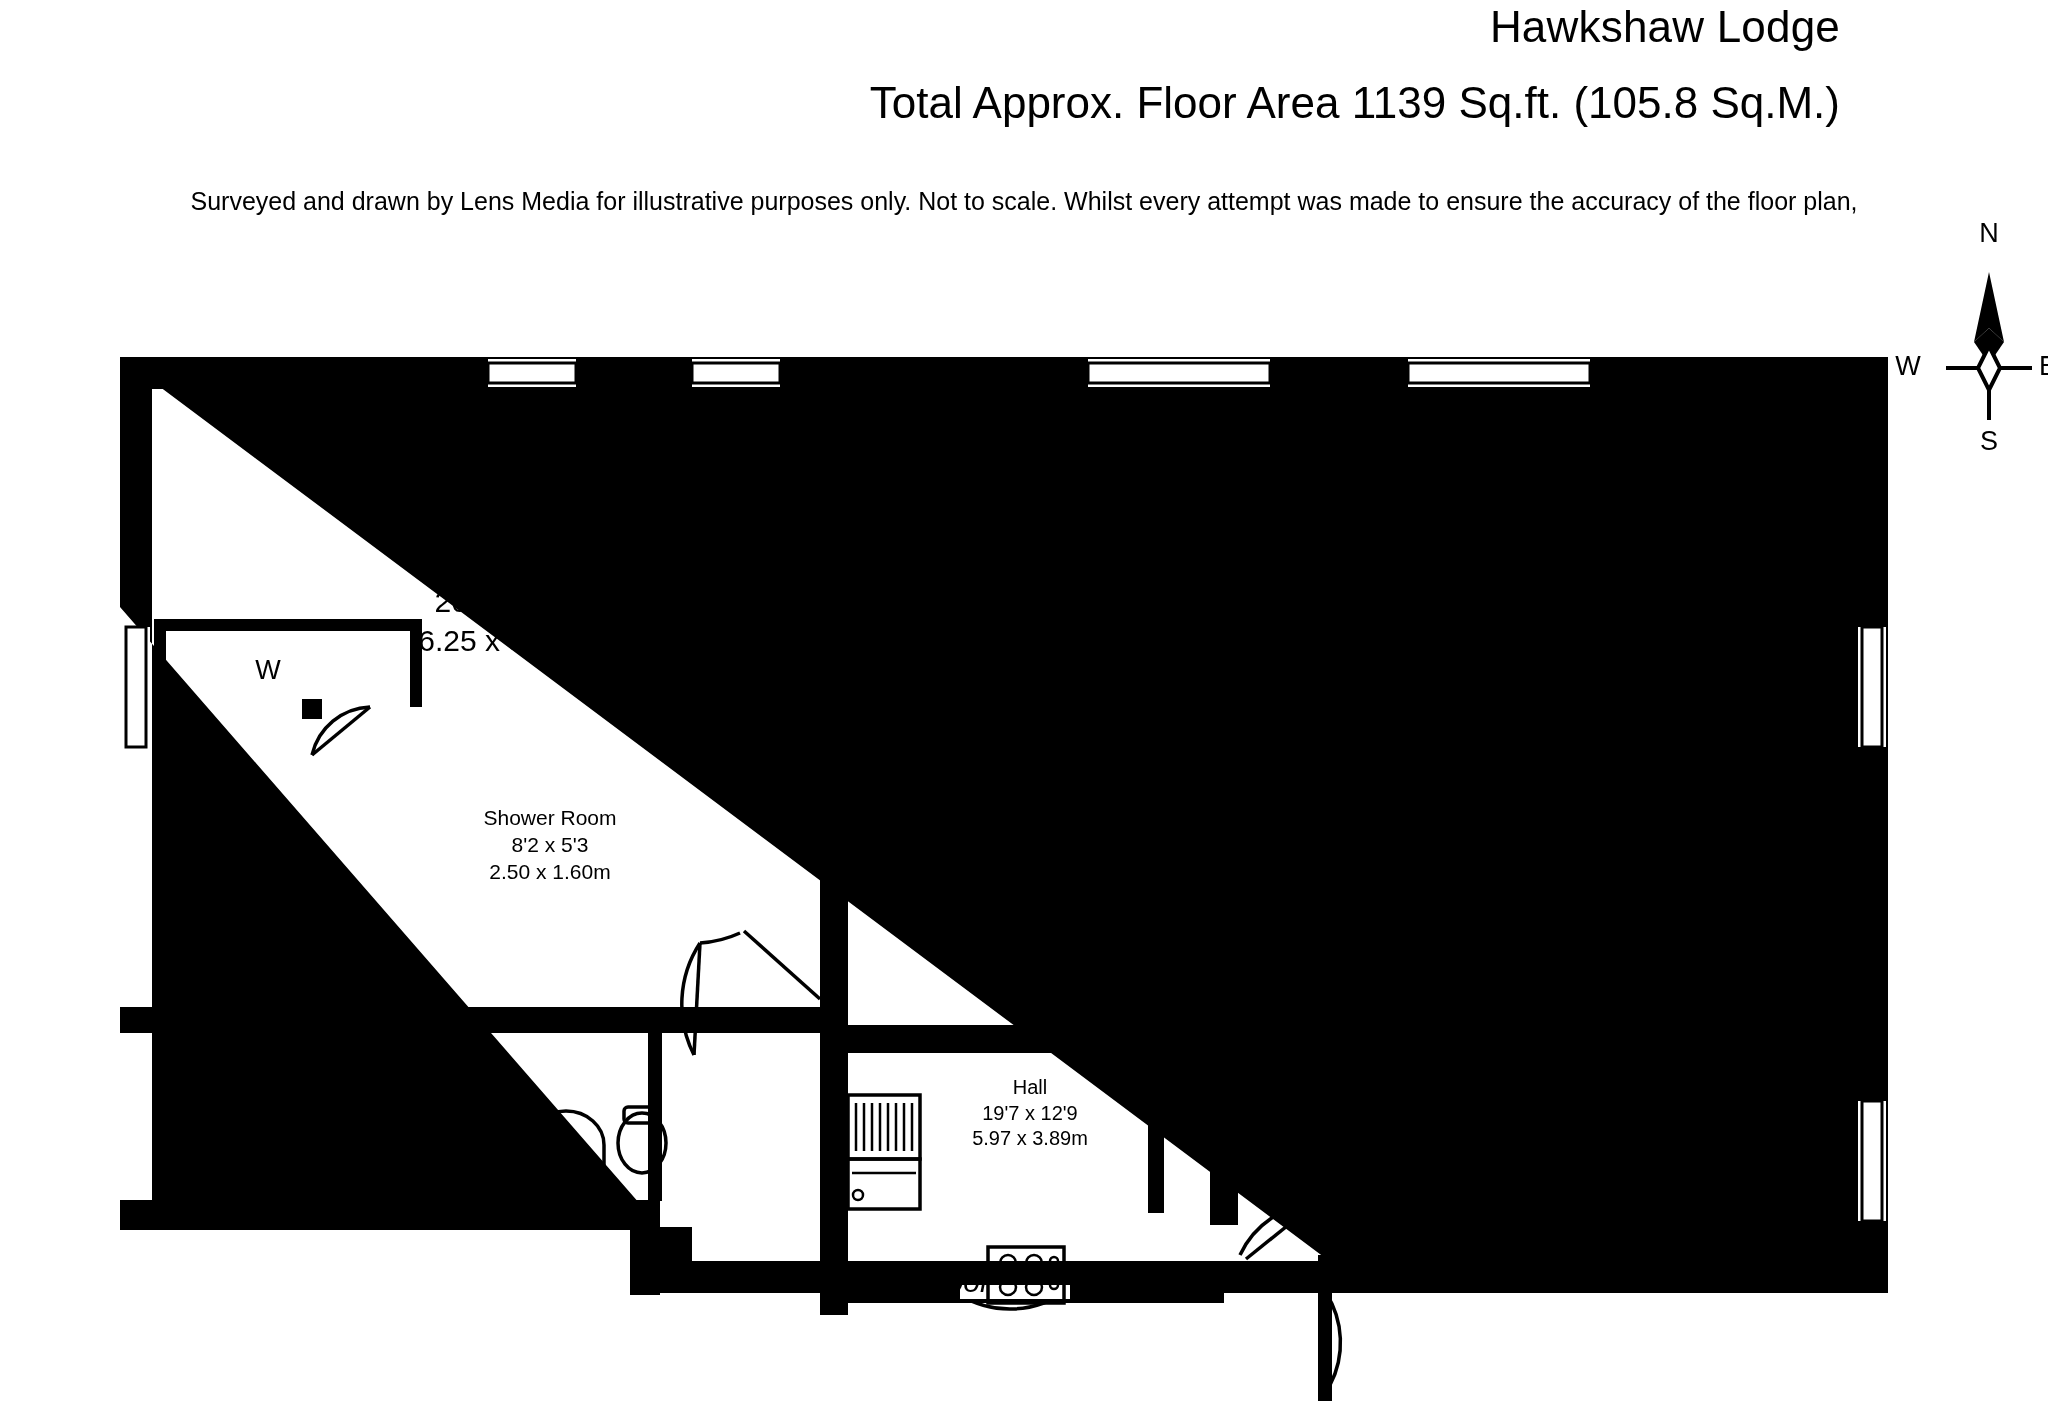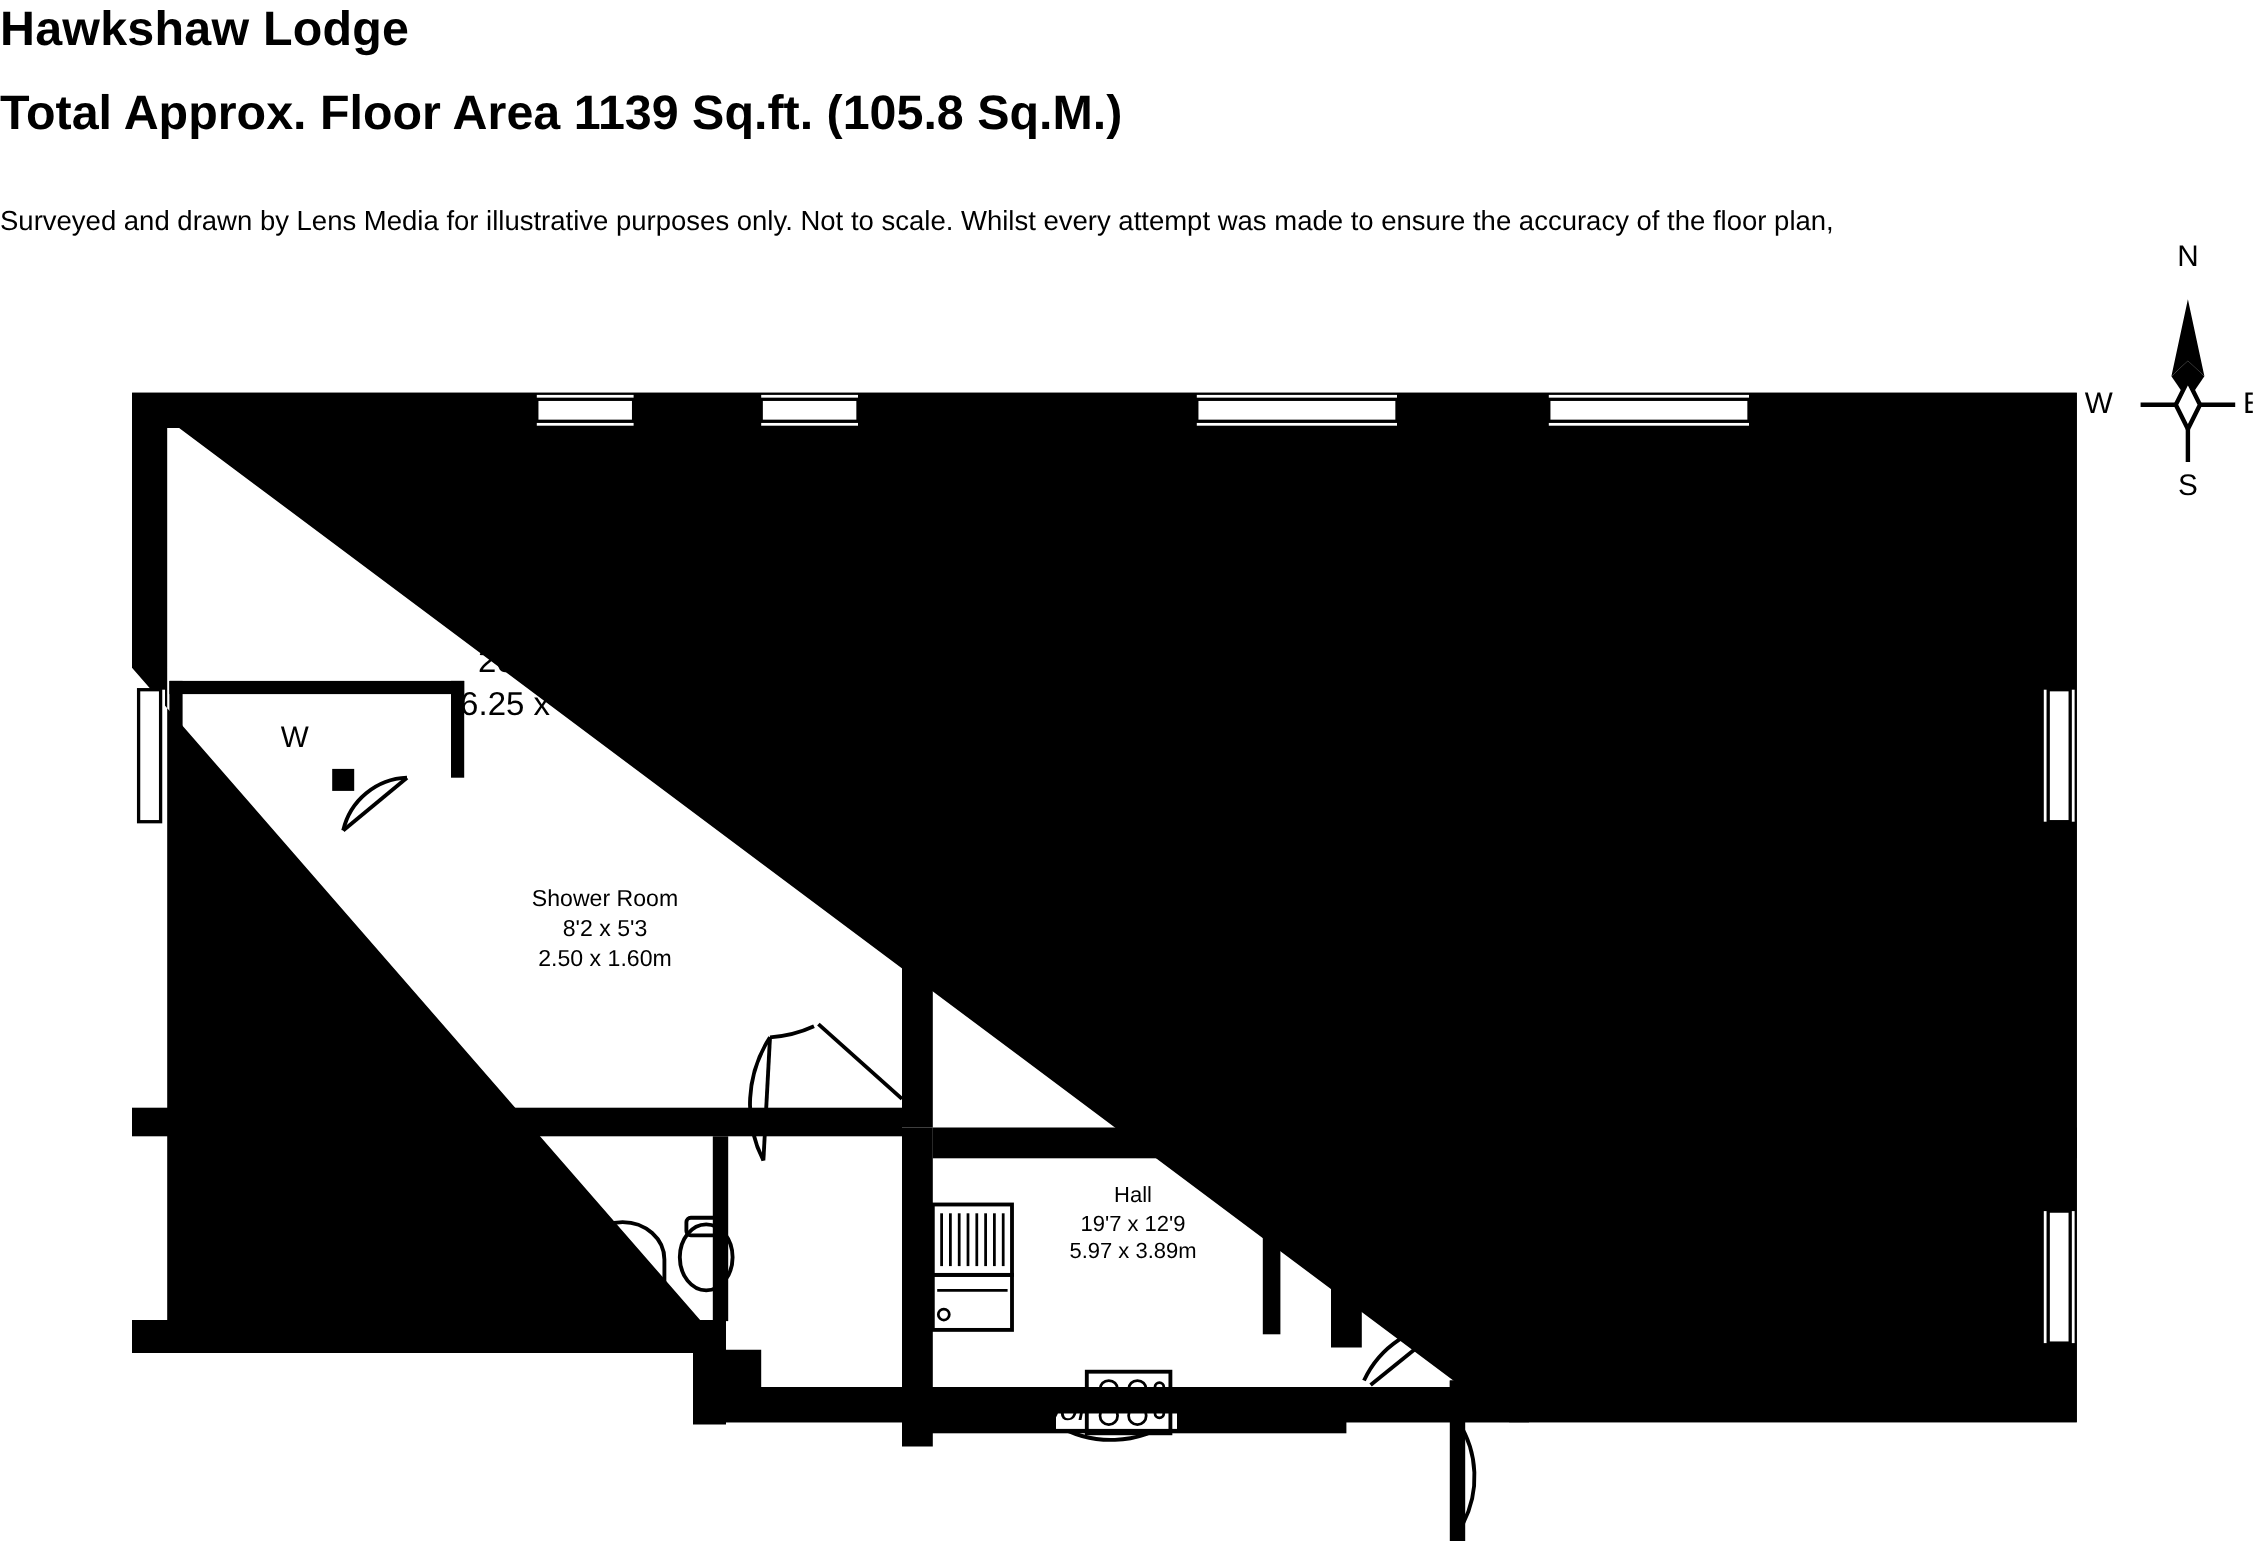--- a/index.html
+++ b/index.html
@@ -12,38 +12,38 @@
     height: 1401px;
     position: relative;
     font-family: "Liberation Sans", sans-serif;
     color: #000000;
     overflow: hidden;
   }
   .title {
     position: absolute;
     left: 0;
     width: 1840px;
-    text-align: left;
-    font-weight: bold;
+    text-align: right;
+    font-weight: normal;
   }
   #plan-title {
     top: 2px;
     font-size: 44px;
     letter-spacing: 0.2px;
   }
   #plan-subtitle {
     top: 78px;
     font-size: 44px;
   }
   #disclaimer {
     position: absolute;
     top: 185px;
     left: 0;
     width: 2048px;
-    text-align: left;
+    text-align: center;
     font-size: 25px;
     line-height: 1.32;
   }
   #disclaimer .line {
     display: block;
   }
   
   #floorplan {
     position: absolute;
     left: 0;

